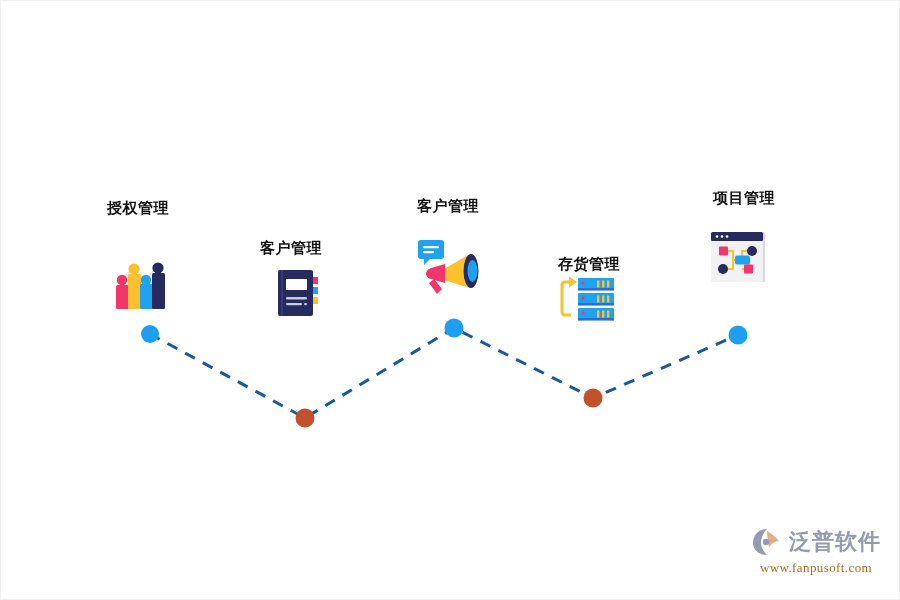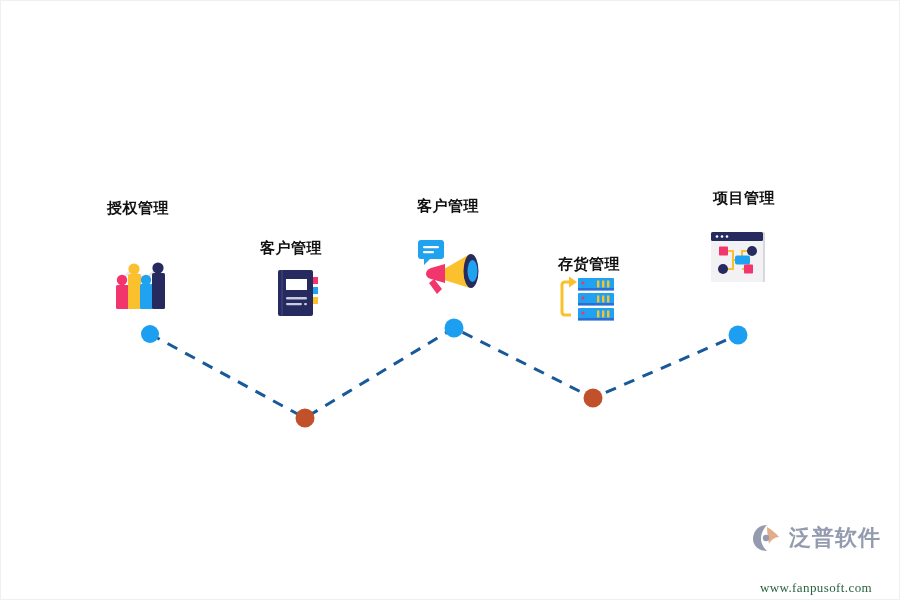--- a/index.html
+++ b/index.html
@@ -46,41 +46,39 @@
   .node-icon svg { display: block; width: 100%; height: 100%; }
 
   
   #watermark {
     position: absolute;
     right: 12px; bottom: 10px;
     width: 142px; height: 62px;
     display: flex;
     flex-direction: column;
     align-items: center;
-    justify-content: center;
     opacity: 0.92;
-    gap: 24px;
   }
   .wm-top {
     display: flex; align-items: center; gap: 4px;
   }
   .wm-mark { width: 34px; height: 30px; flex: 0 0 auto; }
   .wm-name {
     font-size: 22px;
     font-weight: bold;
     color: #8b93a8;
     font-family: "DejaVu Sans", "Liberation Sans", sans-serif;
     letter-spacing: 1px;
     line-height: 1;
   }
   .wm-url {
     margin-top: 4px;
     font-size: 13px;
     font-family: "Liberation Serif", "DejaVu Serif", serif;
-    color: #14532d;
+    color: #a16207;
     letter-spacing: 0.4px;
     line-height: 1;
   }
 </style>
 </head>
 <body>
 
 <div id="canvas">
 
   <svg id="connector-layer" viewBox="0 0 900 600" xmlns="http://www.w3.org/2000/svg">

